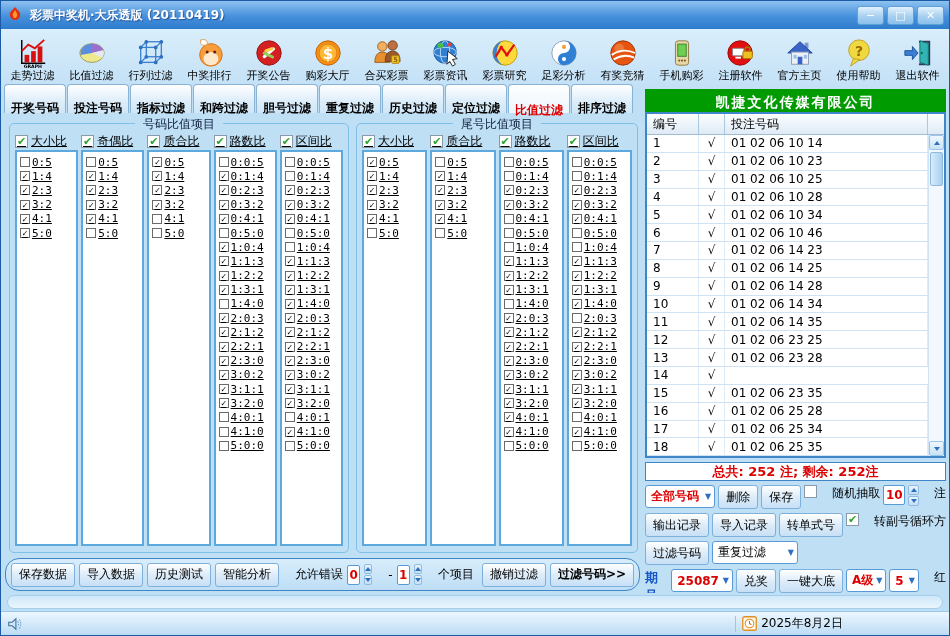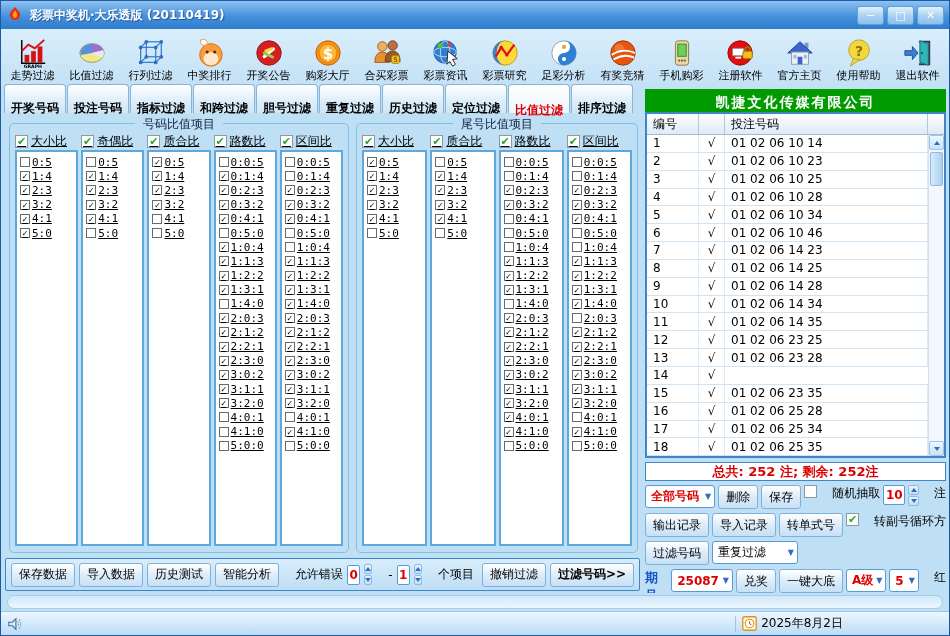--- a/index.html
+++ b/index.html
@@ -52,21 +52,21 @@
   .check12 { width:13px; height:13px; flex:0 0 13px; border:1px solid #8a9aa8; background:#fff;
              font-size:11px; line-height:11px; text-align:center; color:#2ea52e; font-weight:bold; }
   .listbox { flex:1; border:2px solid #5da9dd; background:#fff; overflow:hidden; padding:3px 1px; }
   .litem { height:14.2px; display:flex; align-items:center; font-size:11px; color:#000;
            font-family:"DejaVu Sans Mono","Liberation Mono",monospace; white-space:nowrap; }
   .check10 { width:10px; height:10px; flex:0 0 10px; border:1px solid #6a6a6a; background:#fff;
              margin:0 2px 0 2px; font-size:9px; line-height:8px; text-align:center; color:#000; font-weight:bold; }
 
   
   .bottombar { height:33px; flex:0 0 33px; margin:1px 3px 2px 4px; border:1px solid #3f86c8;
-               border-radius:2px; display:flex; align-items:center; gap:4px; padding:0 5px;
+               border-radius:14px; display:flex; align-items:center; gap:4px; padding:0 5px;
                background:linear-gradient(#d8edfb,#bedef5); }
   .btn { height:24px; padding:0 7px; font-size:12px; color:#000; white-space:nowrap;
          background:linear-gradient(#ffffff,#ddecf9 50%,#c7e0f6); border:1px solid #7fb0dc;
          border-radius:3px; display:inline-flex; align-items:center; justify-content:center; }
   .btn.bold { font-weight:bold; }
   .lbl { font-size:12px; color:#000; white-space:nowrap;margin-left:12px; }
   .numbox { width:27px; height:20px; background:#fff; border:1px solid #569bd8; border-radius:2px;
             color:var(--accent-red,#dd0000); font-weight:bold; font-size:12px; text-align:center;
             line-height:18px; }
   .spinner { width:13px; height:21px; display:flex; flex-direction:column; gap:1px; }

